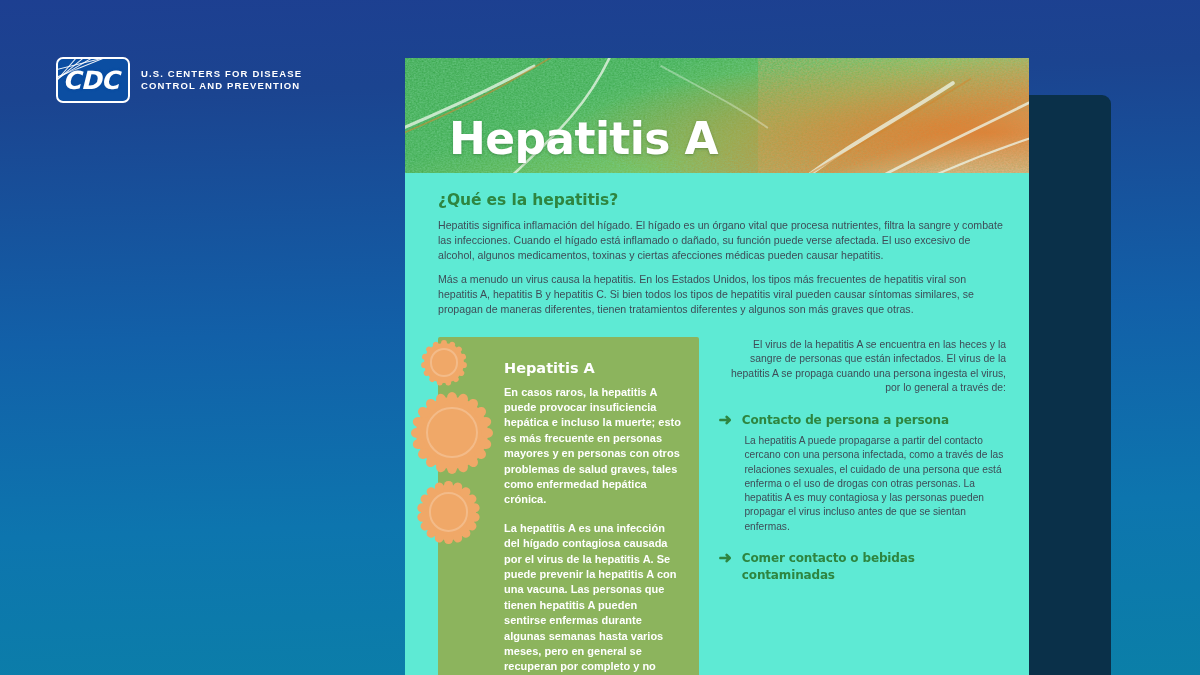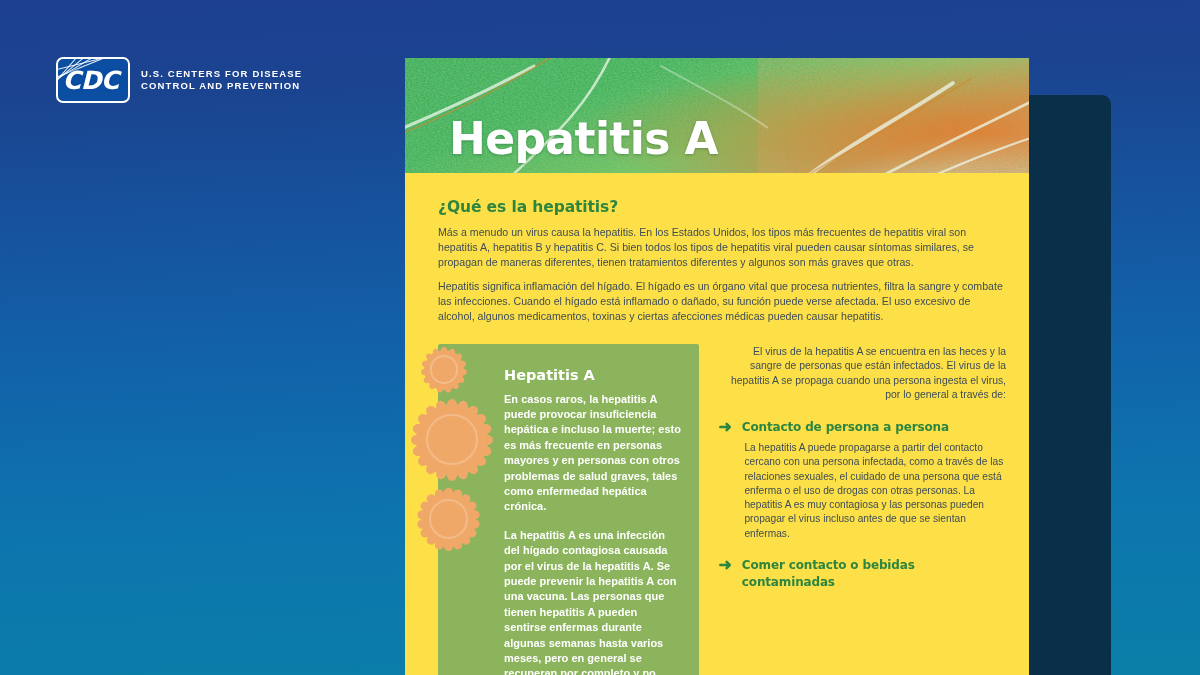--- a/index.html
+++ b/index.html
@@ -36,21 +36,21 @@
 
   
   #doc-backdrop {
     position:absolute; left:421px; top:95px; width:690px; height:580px;
     background:#0a3049; border-radius:9px 9px 0 0;
   }
 
   
   #document-page {
     position:absolute; left:405px; top:58px; width:624px; height:617px;
-    background:#fde047; overflow:hidden;
+    background:#5eead4; overflow:hidden;
   }
 
   
   #doc-hero { position:relative; height:115px; overflow:hidden; background:#3aa34a; }
   #doc-hero .tex { position:absolute; inset:-10%; }
   #doc-hero-title {
     position:absolute; left:44px; bottom:9px; z-index:5;
     color:#ffffff; font-size:44px; font-weight:bold; letter-spacing:-0.6px;
     font-family:"DejaVu Sans", sans-serif;
     text-shadow:0 1px 3px rgba(20,70,30,.35);
@@ -59,21 +59,20 @@
     height:34px; background:#8cb45d; display:flex; align-items:center;
     padding-left:33px;
   }
   #doc-subbar-label { color:#ffffff; font-size:13.5px; font-weight:bold; letter-spacing:.1px; }
 
   #doc-body { padding:18px 23px 0 33px; }
 
   .h-green {
     color:#2e8540; font-size:15.5px; font-weight:bold; letter-spacing:-0.1px;
     font-family:"DejaVu Sans", sans-serif;
-    margin-top:7px;
   }
   p.body-text {
     color:#3e4c57; font-size:10.6px; line-height:15.1px; margin-top:9px;
     letter-spacing:.01px;
   }
 
   #two-col { display:flex; gap:19px; margin-top:19px; }
 
   
   #callout-col { width:300px; position:relative; }
@@ -194,22 +193,22 @@
       </g>
       <path d="M 640 130 L 706 130 L 706 96 C 680 108, 660 120, 640 130 Z" fill="#ffffff" opacity=".8"></path>
     </svg>
     <div id="doc-hero-title">Hepatitis A</div>
   </div>
 
 
   <div id="doc-body">
 
     <h2 class="h-green">¿Qué es la hepatitis?</h2>
+    <p class="body-text">Hepatitis significa inflamación del hígado. El hígado es un órgano vital que procesa nutrientes, filtra la sangre y combate las infecciones. Cuando el hígado está inflamado o dañado, su función puede verse afectada. El uso excesivo de alcohol, algunos medicamentos, toxinas y ciertas afecciones médicas pueden causar hepatitis.</p>
     <p class="body-text">Más a menudo un virus causa la hepatitis. En los Estados Unidos, los tipos más frecuentes de hepatitis viral son hepatitis A, hepatitis B y hepatitis C. Si bien todos los tipos de hepatitis viral pueden causar síntomas similares, se propagan de maneras diferentes, tienen tratamientos diferentes y algunos son más graves que otras.</p>
-    <p class="body-text">Hepatitis significa inflamación del hígado. El hígado es un órgano vital que procesa nutrientes, filtra la sangre y combate las infecciones. Cuando el hígado está inflamado o dañado, su función puede verse afectada. El uso excesivo de alcohol, algunos medicamentos, toxinas y ciertas afecciones médicas pueden causar hepatitis.</p>
 
     <div id="two-col">
 
       <div id="callout-col">
         <div id="green-callout">
 
           <div class="virus" id="virus-1">
             <div class="spikes">
               <i style="transform:rotate(0deg)"></i>
                 <i style="transform:rotate(24deg)"></i>

